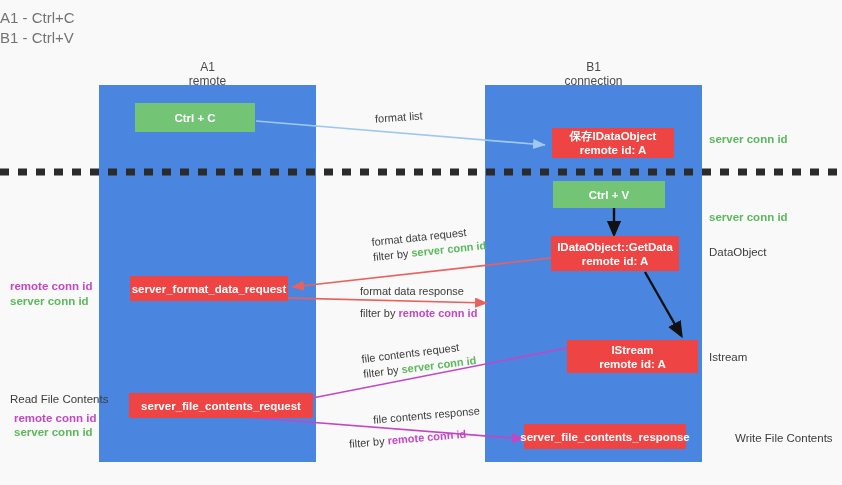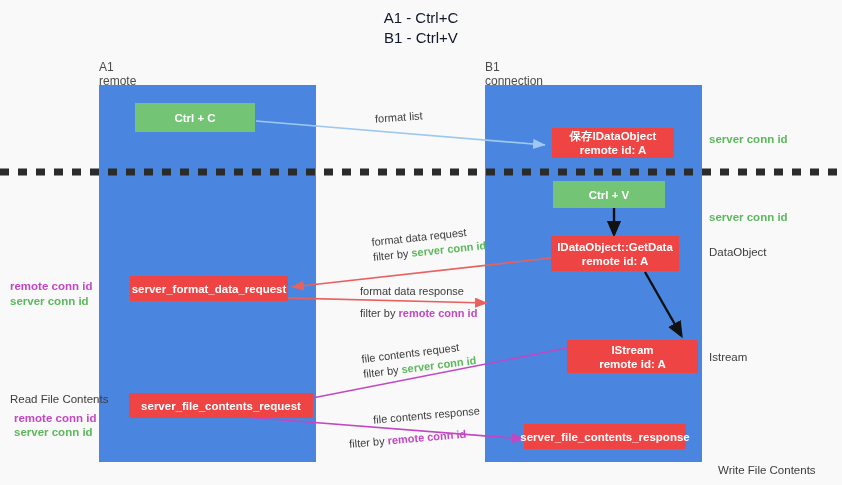--- a/index.html
+++ b/index.html
@@ -17,28 +17,28 @@
   }
   #diagram {
     position: absolute;
     inset: 0;
   }
   .abs { position: absolute; }
 
   
   .title {
     left: 0; right: 0; top: 8px;
-    text-align: center;
     font-size: 15px;
     line-height: 20px;
-    color: #0f172a;
+    color: #737373;
   }
 
   
   .lane-head {
+    text-align: center;
     font-size: 12px;
     line-height: 14px;
     color: #4a4a4a;
   }
   .lane-head .ln2 { display: block; }
 
   
   .lane {
     background: #4a86e0;
   }
@@ -204,21 +204,21 @@
   </div>
 
   <div class="abs side green" style="left:709px; top:132px;">server conn id</div>
 
   <div class="abs side green" style="left:709px; top:210px;">server conn id</div>
 
   <div class="abs side plain" style="left:709px; top:245px;">DataObject</div>
 
   <div class="abs side plain" style="left:709px; top:350px;">Istream</div>
 
-  <div class="abs side plain" style="left:718px; top:431px;margin-top:32px;">Write File Contents</div>
+  <div class="abs side plain" style="left:735px; top:431px;">Write File Contents</div>
 
   <div class="abs side purple" style="left:10px; top:279px;">remote conn id</div>
   <div class="abs side green" style="left:10px; top:294px;">server conn id</div>
 
   <div class="abs side plain" style="left:10px; top:392px;">Read File Contents</div>
   <div class="abs side purple" style="left:14px; top:411px;">remote conn id</div>
   <div class="abs side green" style="left:14px; top:425px;">server conn id</div>
 
 </div>
 

